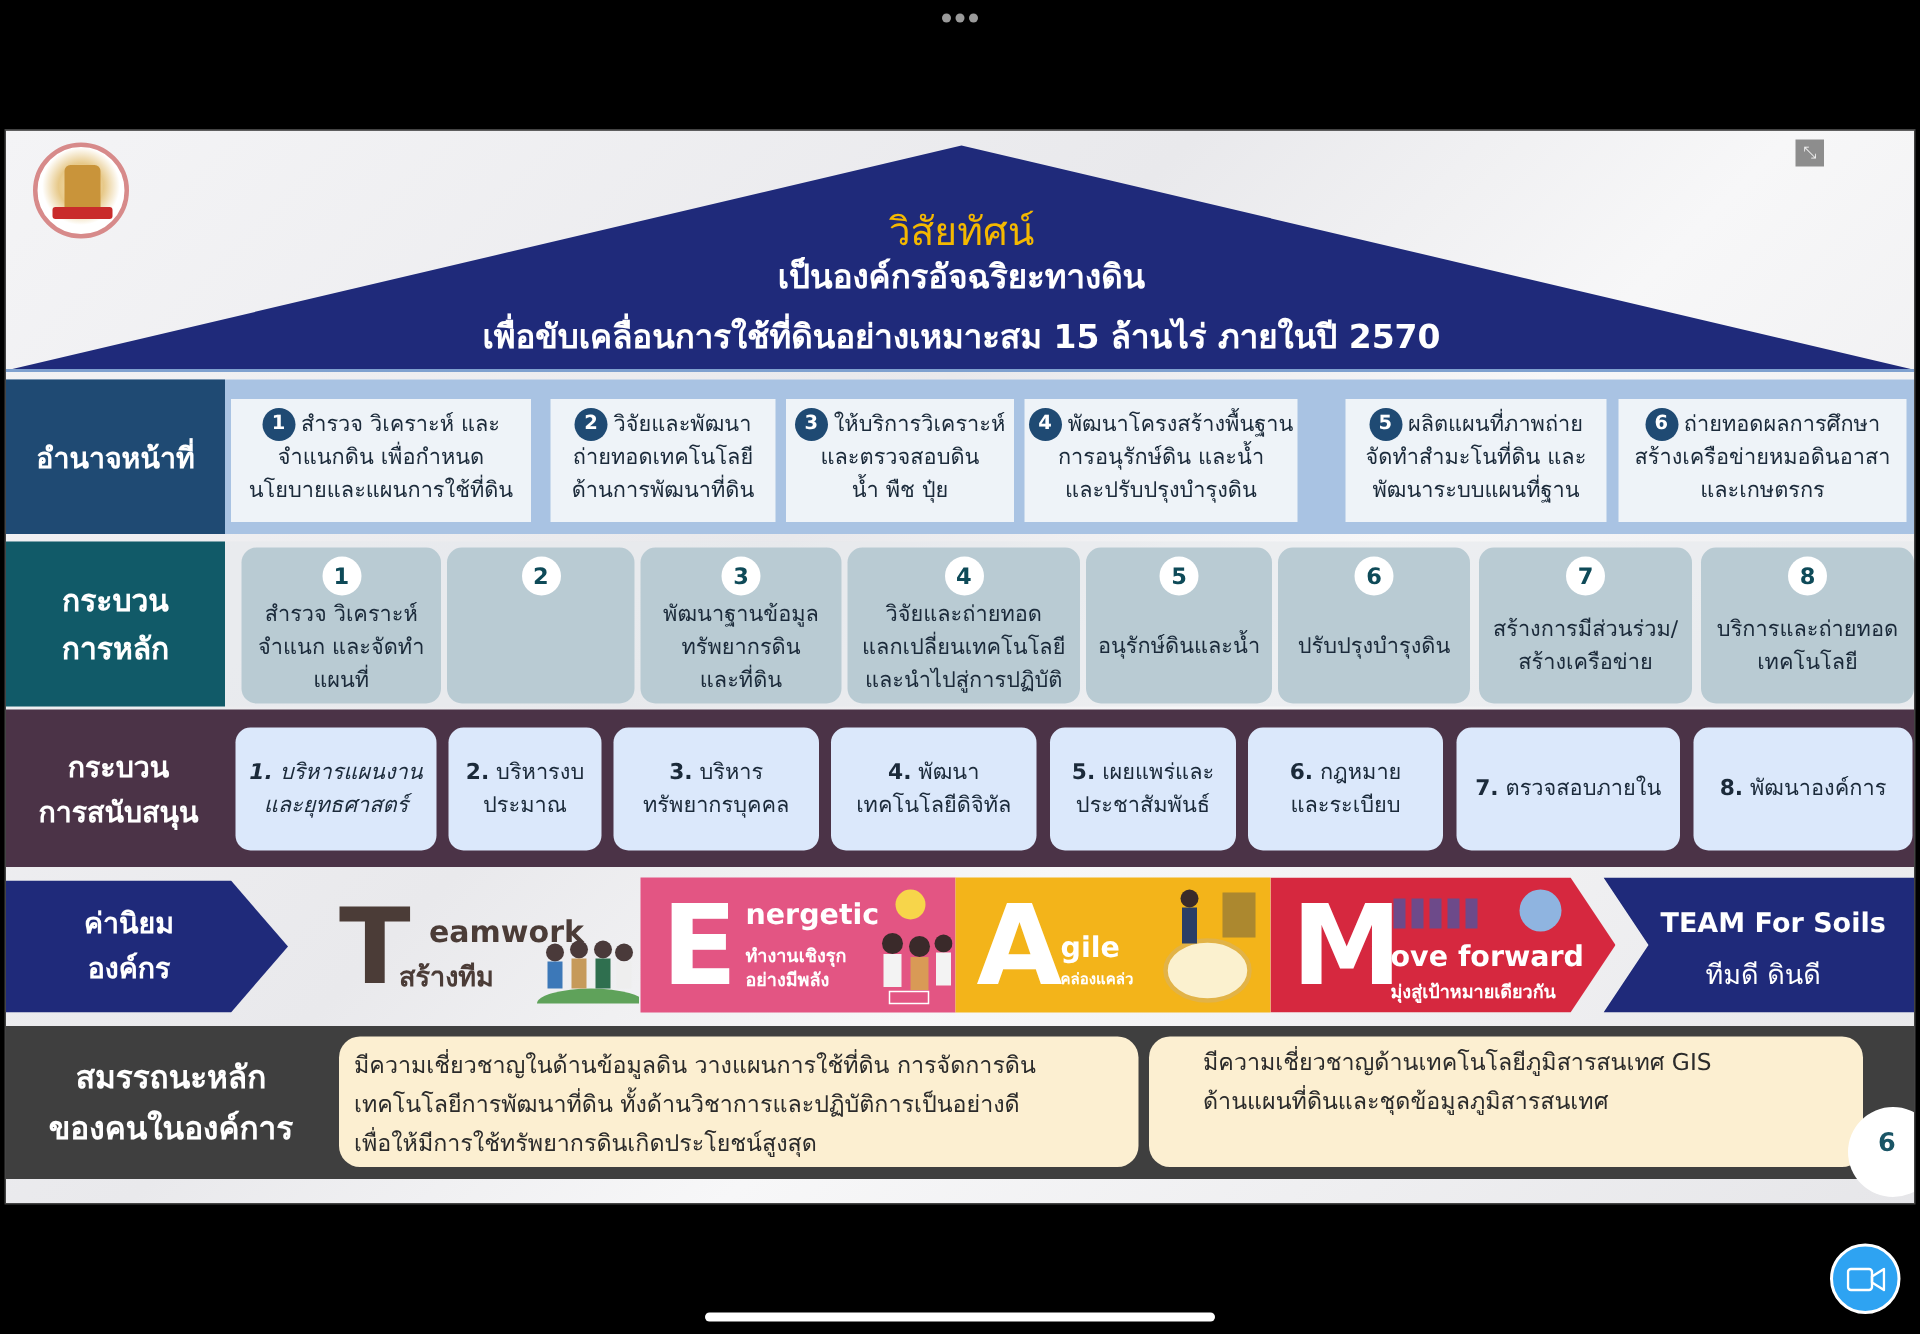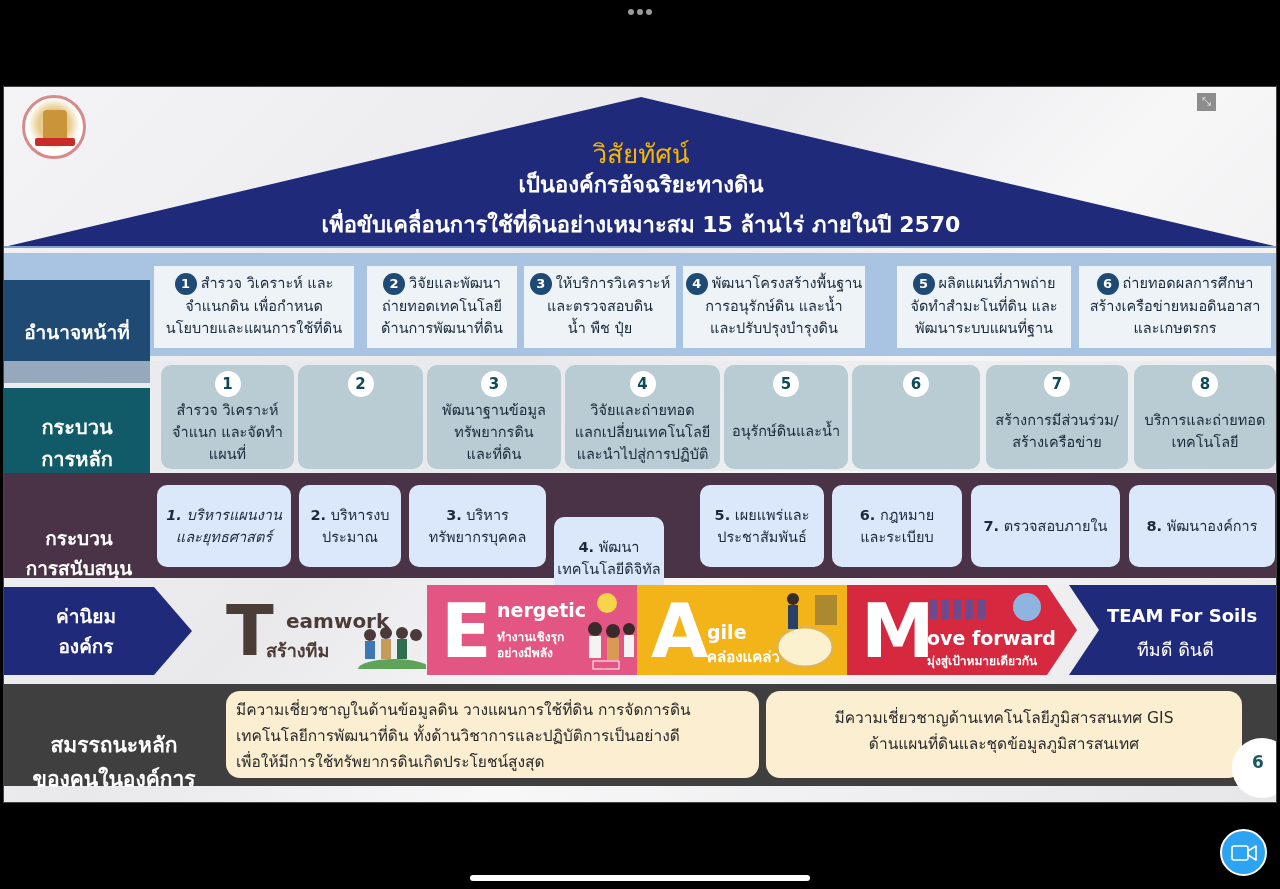--- a/index.html
+++ b/index.html
@@ -17,21 +17,21 @@
   .logo { position:absolute; left:18px; top:8px; width:64px; height:64px; border-radius:50%; border:3px solid #d78a8a; background: radial-gradient(circle at 50% 45%, #f5e2b8 0%, #e7c989 35%, #fff 60%); }
   .logo .inner { position:absolute; left:18px; top:12px; width:24px; height:30px; background:#c9943a; border-radius:4px 4px 2px 2px; }
   .logo .band { position:absolute; left:10px; top:40px; width:40px; height:8px; background:#c92b2b; border-radius:2px; }
   .vision-title { position:absolute; left:0; width:1274px; top:30px; text-align:center; color:#f4b800; font-weight:normal; font-size:26px;margin-top:16px; }
   .vision-line1 { position:absolute; left:0; width:1274px; top:80px; text-align:center; color:#fff; font-weight:bold; font-size:22px; }
   .vision-line2 { position:absolute; left:0; width:1274px; top:120px; text-align:center; color:#fff; font-weight:bold; font-size:22px; }
   .exit-full { position:absolute; left:1193px; top:6px; width:19px; height:18px; background:#8d8d8d; color:#eee; font-size:11px; line-height:18px; text-align:center; }
 
   
   .row { position:absolute; left:0; width:1274px; }
-  .row-label { position:absolute; left:0; top:0; height:100%; display:flex; flex-direction:column; align-items:center; justify-content:center; color:#fff; font-weight:bold; text-align:center;margin-top:27px; }
+  .row-label { position:absolute; left:0; top:0; height:100%; display:flex; flex-direction:column; align-items:center; justify-content:center; color:#fff; font-weight:bold; text-align:center; }
 
   .duty { top:166px; height:103px; background:#a9c3e3; }
   .duty .row-label { width:146px; background:#1f4a73; font-size:19px; }
   .duty-card { position:absolute; top:13px; height:82px; background:#eef3f8; color:#1b2a3a; font-size:14.5px; line-height:22px; text-align:center; padding-top:6px; }
   .num-dot { display:inline-block; width:22px; height:22px; border-radius:50%; background:#1f4a73; color:#fff; font-weight:bold; font-size:13px; line-height:22px; text-align:center; margin-right:4px; vertical-align: middle; }
 
   .core { top:274px; height:110px; background: rgba(230,233,236,0.6); }
   .core .row-label { width:146px; background:#115a68; font-size:20px; }
   .core-card { position:absolute; top:4px; height:104px; background:#b9cbd3; border-radius:10px; color:#1b2a3a; font-size:14.5px; line-height:22px; text-align:center; display:flex; flex-direction:column; align-items:center; }
   .core-num { width:26px; height:26px; border-radius:50%; background:#fff; color:#0e4a58; font-weight:bold; font-size:15px; line-height:26px; text-align:center; margin-top:6px; margin-bottom:2px; }
@@ -58,21 +58,21 @@
   .a-block { left:633px; width:210px; background:#f3b41a; }
   .m-block { left:843px; width:230px; }
   .team-block { position:absolute; left:1065px; top:2px; width:209px; height:90px; }
   .team-block .t1 { position:absolute; left:38px; top:20px; color:#fff; font-weight:bold; font-size:18px; white-space:nowrap; }
   .team-block .t2 { position:absolute; left:68px; top:50px; color:#fff; font-weight:normal; font-size:18px; white-space:nowrap; }
 
   .comp { top:597px; height:102px; background:#3f3f3f; }
   .comp .row-label { width:220px; font-size:21px; line-height:34px;text-align:center; }
   .comp-card { position:absolute; top:7px; height:87px; background:#fcefd1; border-radius:14px; color:#2b2b2b; font-size:15.5px; line-height:26px; }
   .c1 { left:222px; width:533px; padding:6px 10px; }
-  .c2 { left:762px; width:476px; padding:14px 36px;text-align:center; }
+  .c2 { left:762px; width:476px; padding:4px 36px; }
   .page-num { position:absolute; left:1228px; top:651px; width:60px; height:60px; border-radius:50%; background:#fff; }
   .page-num span { position:absolute; left:20px; top:14px; font-weight:bold; color:#1a5566; font-size:17px; }
 
   .home-bar { position:absolute; left:470px; top:875px; width:340px; height:6px; border-radius:3px; background:#fff; }
   .video-btn { position:absolute; left:1220px; top:829px; width:47px; height:47px; border-radius:50%; background:#2ea3f2; border:2px solid #fff; display:flex; align-items:center; justify-content:center; }
 </style>
 </head>
 <body>
 
 <div class="top-dots">
@@ -171,20 +171,23 @@
         </div>
     </div>
     <div class="core-card" style="left:720px;width:124px;">
       <div class="core-num">5</div>
       <div class="core-text">
           <div>อนุรักษ์ดินและน้ำ</div>
         </div>
     </div>
     <div class="core-card" style="left:848px;width:128px;">
       <div class="core-num">6</div>
+      <div class="core-text">
+          <div>ปรับปรุงบำรุงดิน</div>
+        </div>
     </div>
     <div class="core-card" style="left:982px;width:142px;">
       <div class="core-num">7</div>
       <div class="core-text">
           <div>
         <div>สร้างการมีส่วนร่วม/</div>
         <div>สร้างเครือข่าย</div>
       </div>
         </div>
     </div>
@@ -215,21 +218,21 @@
           <div><b>2.</b> <span>บริหารงบ</span></div>
           <div>ประมาณ</div>
         </div>
     </div>
     <div class="sup-card" style="left:405px;width:137px;">
       <div>
           <div><b>3.</b> <span>บริหาร</span></div>
           <div>ทรัพยากรบุคคล</div>
         </div>
     </div>
-    <div class="sup-card" style="left:550px;width:110px;margin-top:32px;">
+    <div class="sup-card" style="left:550px;width:137px;">
       <div>
           <div><b>4.</b> <span>พัฒนา</span></div>
           <div>เทคโนโลยีดิจิทัล</div>
         </div>
     </div>
     <div class="sup-card" style="left:696px;width:124px;">
       <div>
           <div><b>5.</b> <span>เผยแพร่และ</span></div>
           <div>ประชาสัมพันธ์</div>
         </div>
@@ -289,21 +292,21 @@
           <rect x="30" y="49" width="12" height="22" fill="#d99a56"></rect>
         <circle cx="52" cy="40" r="6" fill="#3a2a2a"></circle>
           <rect x="47" y="46" width="10" height="22" fill="#f3f3f3"></rect>
         <rect x="16" y="72" width="26" height="8" fill="none" stroke="#fff"></rect>
       </svg>
     </div>
 
     <div class="block a-block">
       <div class="big">A</div>
       <div class="w1" style="left:70px;top:36px;">gile</div>
-      <div class="w2" style="left:70px;top:60px;font-size:15px;">คล่องแคล่ว</div>
+      <div class="w2" style="left:70px;top:60px;font-size:10px;">คล่องแคล่ว</div>
       <svg style="position:absolute;left:120px;top:4px;" width="88" height="84">
         <ellipse cx="48" cy="58" rx="28" ry="20" fill="#fbf1cf" stroke="#e2b347" stroke-width="3"></ellipse>
         <circle cx="36" cy="10" r="6" fill="#3a2a2a"></circle>
           <rect x="31" y="16" width="10" height="24" fill="#2a3e66"></rect>
         <rect x="58" y="6" width="22" height="30" fill="#7d6b3d" opacity="0.6"></rect>
       </svg>
     </div>
 
     <div class="block m-block">
       <svg style="position:absolute;left:0;top:0;" width="230" height="90">

